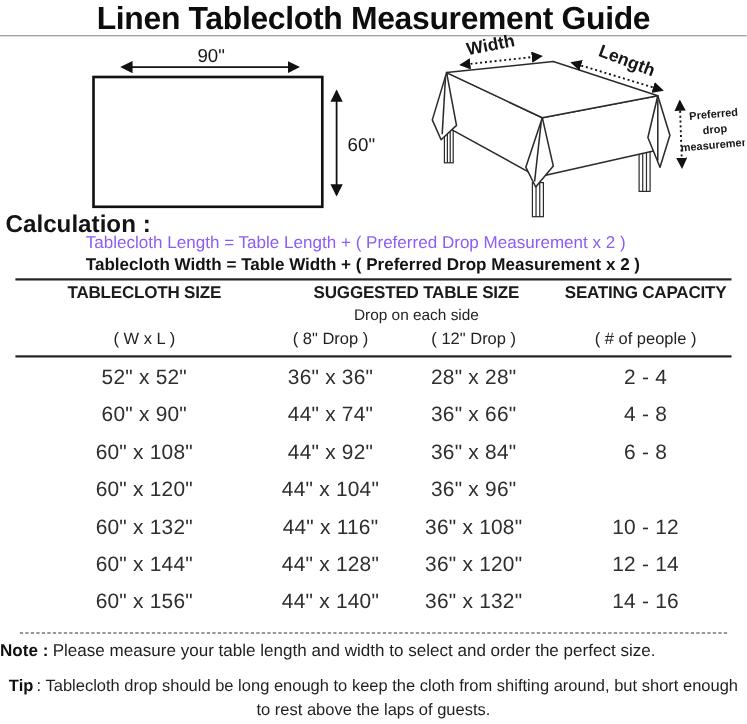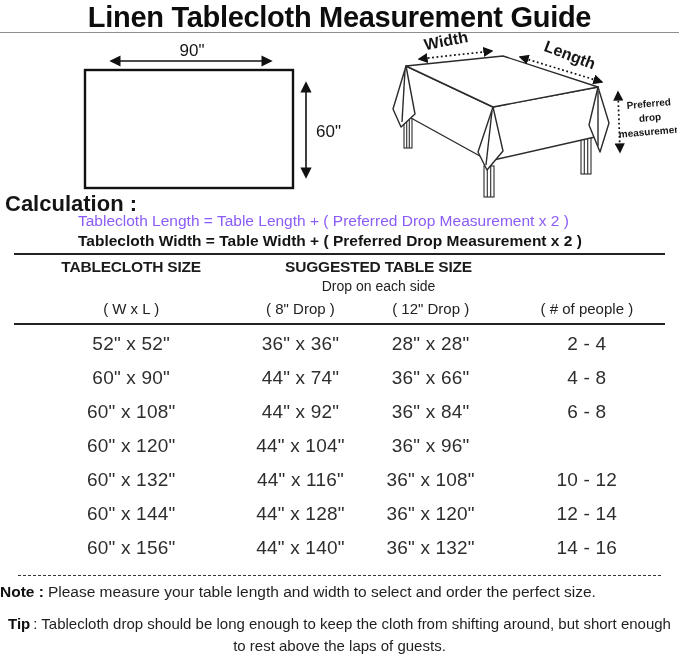--- a/index.html
+++ b/index.html
@@ -118,20 +118,21 @@
   <div class="calc">
     <div class="calc-heading">Calculation :</div>
     <div class="calc-line-1">Tablecloth Length = Table Length + ( Preferred Drop Measurement x 2 )</div>
     <div class="calc-line-2">Tablecloth Width = Table Width + ( Preferred Drop Measurement x 2 )</div>
   </div>
 
   <div class="size-table">
     <div class="thead">
       <div class="cell h-main h-col1">TABLECLOTH SIZE</div>
       <div class="cell h-main h-col23">SUGGESTED TABLE SIZE</div>
+      <div class="cell h-main h-col4">SEATING CAPACITY</div>
       <div class="cell h-drop">Drop on each side</div>
       <div class="cell h-unit u1">( W x L )</div>
       <div class="cell h-unit u2">( 8" Drop )</div>
       <div class="cell h-unit u3">( 12" Drop )</div>
       <div class="cell h-unit u4">( # of people )</div>
     </div>
     <div class="tbody">
       <div class="trow">
         <div class="cell">52" x 52"</div>
         <div class="cell">36" x 36"</div>

